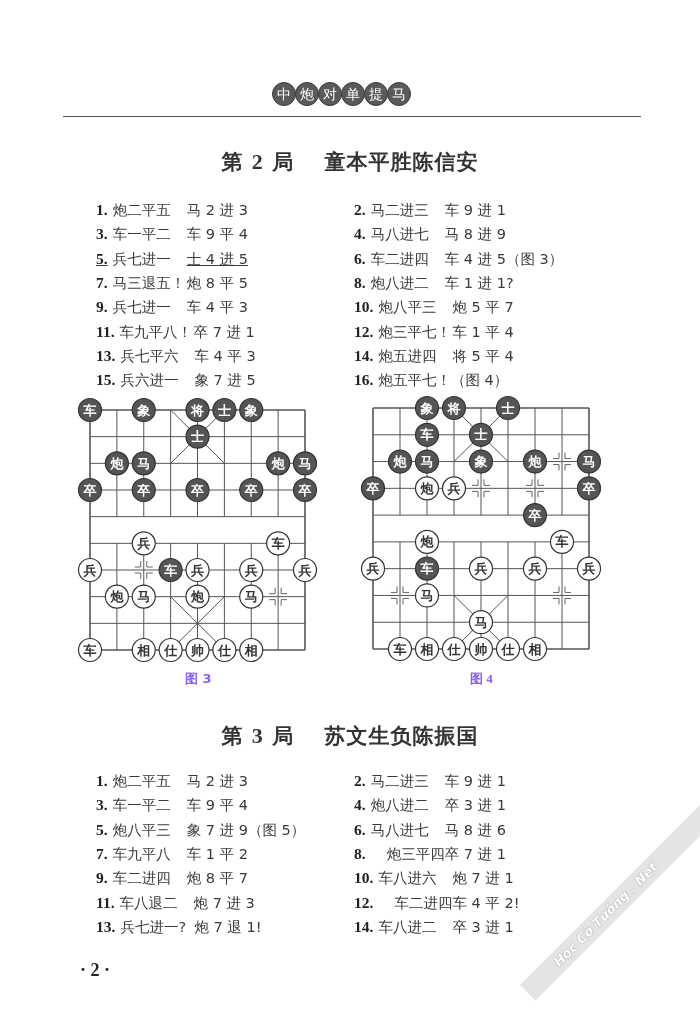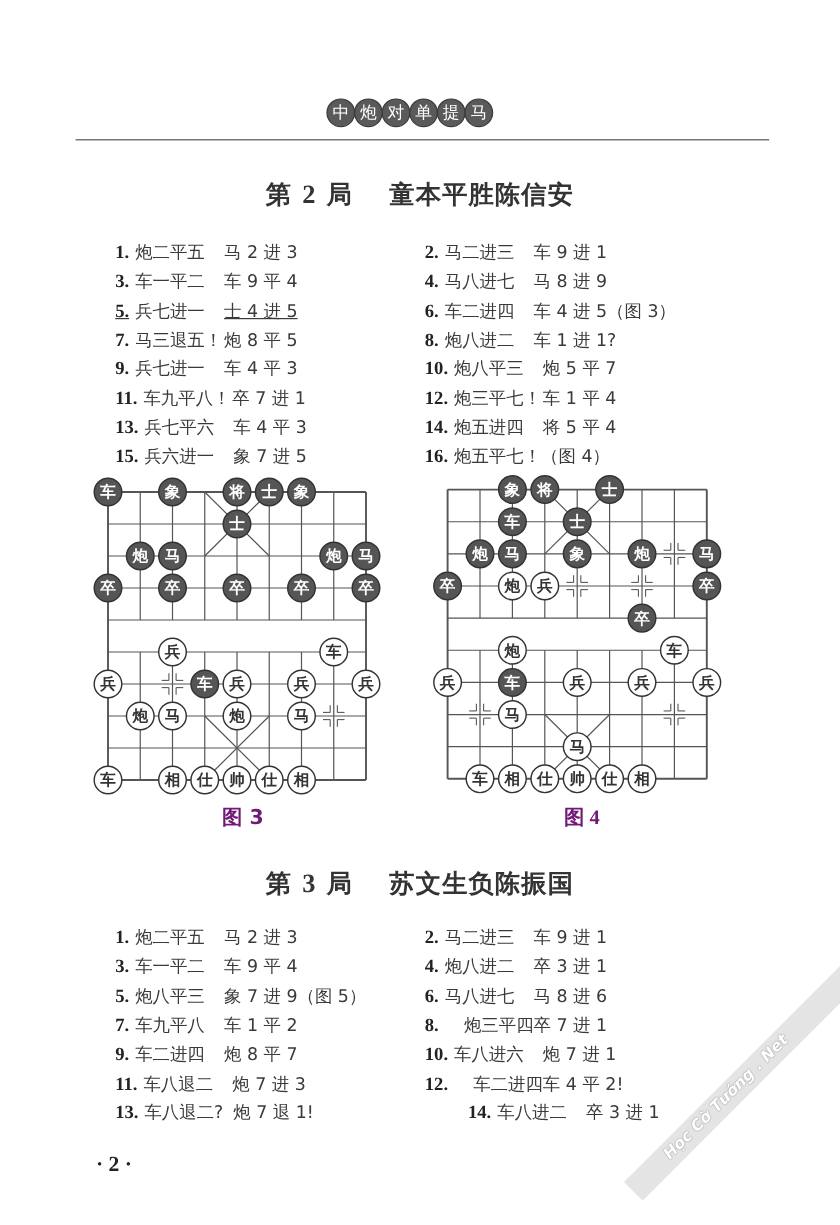--- a/index.html
+++ b/index.html
@@ -21,21 +21,21 @@
   }
   .game-title .num { font-family: "Liberation Serif", serif; font-size: 22px; }
   .game-title .players { margin-left: 22px; }
   .move { position: absolute; white-space: nowrap; font-family: "DejaVu Sans", sans-serif; font-size: 14.5px; color: #3a3a3a; }
   .move .n { font-family: "Liberation Serif", serif; font-weight: bold; font-size: 15.5px; margin-right: 5px; color: #222; }
   .move .r { display: inline-block; min-width: 74px; }
   .board { position: absolute; }
   .board svg { overflow: visible; }
   .piece text { font-family: "DejaVu Sans", sans-serif; font-size: 13px; font-weight: bold; }
   .caption {
-    position: absolute; font-family: "DejaVu Sans", sans-serif; font-weight: bold; font-size: 17px; color: #701a75;
+    position: absolute; font-family: "DejaVu Sans", sans-serif; font-weight: bold; font-size: 13px; color: #8b5cf6;
   }
   .page-num { position: absolute; left: 80px; top: 960px; font-family: "Liberation Serif", serif; font-weight: bold; font-size: 18px; color: #222; }
   .watermark {
     position: absolute; left: 520px; top: 985px; width: 260px; height: 22px; background: #e4e4e4;
     transform: rotate(-45deg); transform-origin: left top;
     color: #fff; font-family: "DejaVu Sans", sans-serif; font-style: italic; font-weight: bold; font-size: 13px;
     line-height: 22px; text-align: left; padding-left: 40px; box-sizing: border-box;
     text-shadow: 0 0 1px #999, 0 0 1px #999;
   }
 </style>
@@ -461,18 +461,18 @@
     <div class="move" style="left: 96px; top: 796.3px;"><span class="n">3.</span><span class="r">车一平二</span><span>车 9 平 4</span></div>
     <div class="move" style="left: 354px; top: 796.3px;"><span class="n">4.</span><span class="r">炮八进二</span><span>卒 3 进 1</span></div>
     <div class="move" style="left: 96px; top: 820.6px;"><span class="n">5.</span><span class="r">炮八平三</span><span>象 7 进 9（图 5）</span></div>
     <div class="move" style="left: 354px; top: 820.6px;"><span class="n">6.</span><span class="r">马八进七</span><span>马 8 进 6</span></div>
     <div class="move" style="left: 96px; top: 844.9px;"><span class="n">7.</span><span class="r">车九平八</span><span>车 1 平 2</span></div>
     <div class="move" style="left: 354px; top: 844.9px; text-align: right;"><span class="n">8.</span><span class="r">炮三平四</span><span>卒 7 进 1</span></div>
     <div class="move" style="left: 96px; top: 869.2px;"><span class="n">9.</span><span class="r">车二进四</span><span>炮 8 平 7</span></div>
     <div class="move" style="left: 354px; top: 869.2px;"><span class="n">10.</span><span class="r">车八进六</span><span>炮 7 进 1</span></div>
     <div class="move" style="left: 96px; top: 893.5px;"><span class="n">11.</span><span class="r">车八退二</span><span>炮 7 进 3</span></div>
     <div class="move" style="left: 354px; top: 893.5px; text-align: right;"><span class="n">12.</span><span class="r">车二进四</span><span>车 4 平 2!</span></div>
-    <div class="move" style="left: 96px; top: 917.8px;"><span class="n">13.</span><span class="r">车八退二?</span><span>炮 7 退 1!</span></div>
-    <div class="move" style="left: 354px; top: 917.8px; margin-left: 36px;"><span class="n">14.</span><span class="r">车八进二</span><span>卒 3 进 1</span></div>
+    <div class="move" style="left: 96px; top: 917.8px;"><span class="n">13.</span><span class="r">兵七进一?</span><span>炮 7 退 1!</span></div>
+    <div class="move" style="left: 354px; top: 917.8px;"><span class="n">14.</span><span class="r">车八进二</span><span>卒 3 进 1</span></div>
   </div>
 
 <div class="page-num">· 2 ·</div>
 <div class="watermark">Học Cờ Tướng . Net</div>
 
 </body></html>

